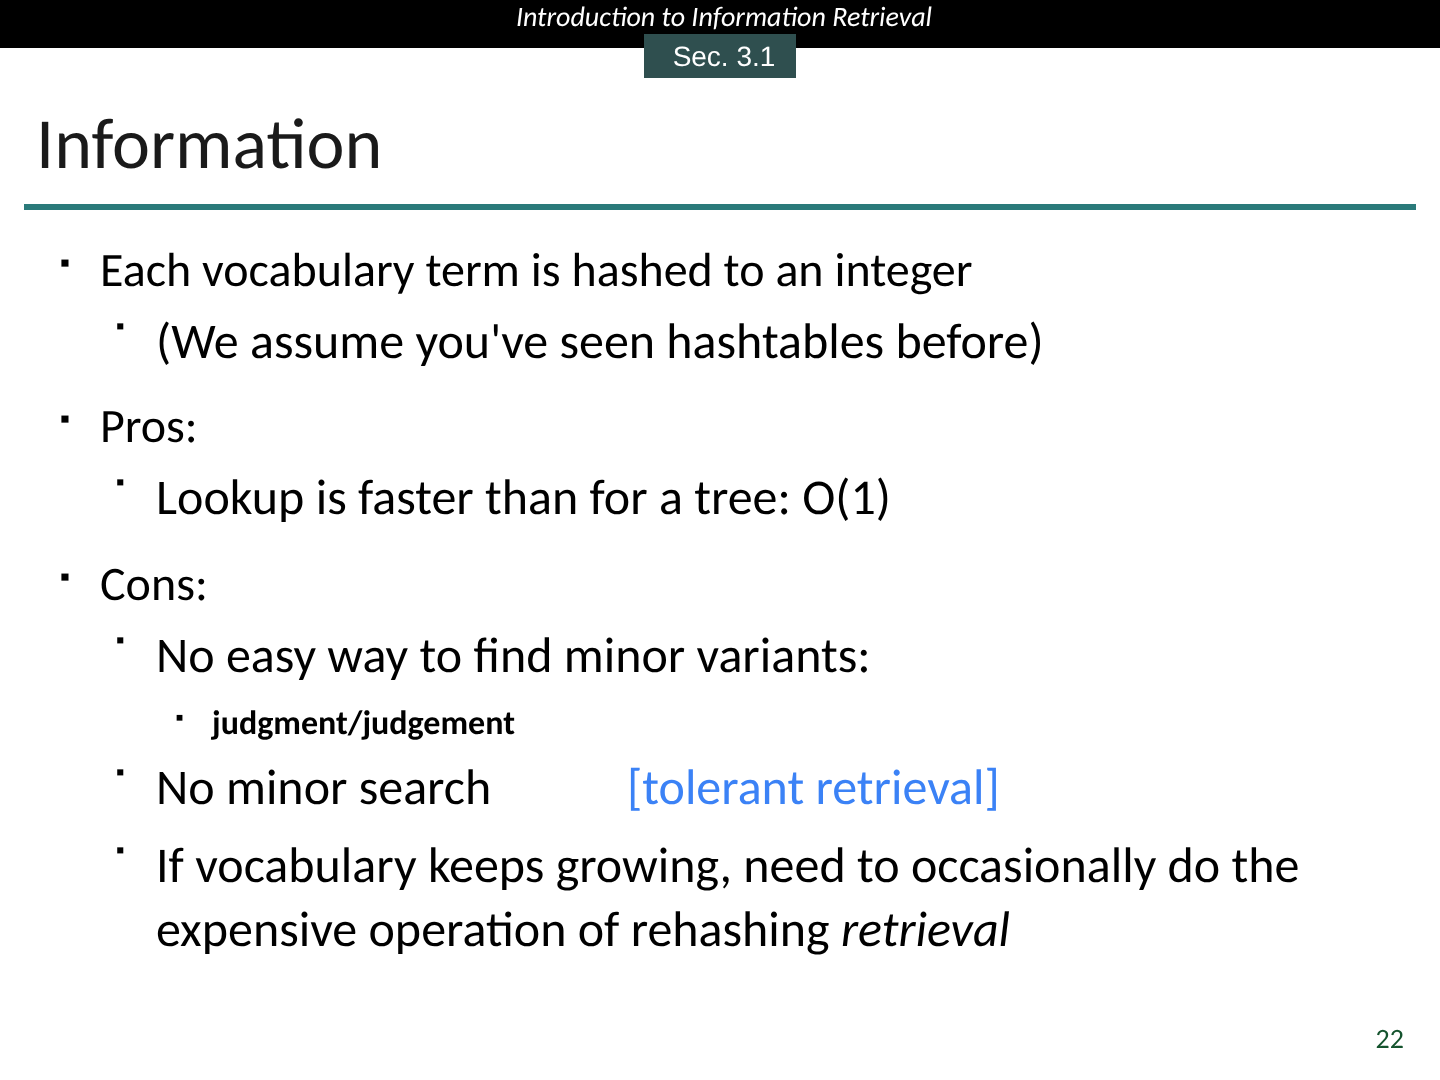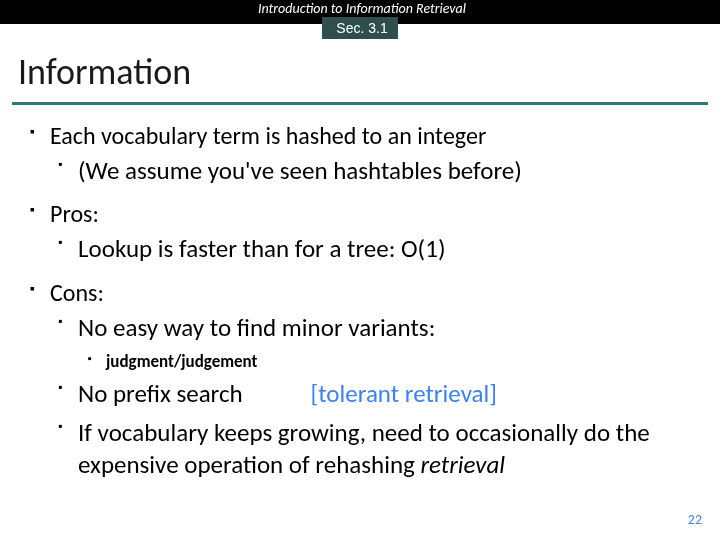--- a/index.html
+++ b/index.html
@@ -12,21 +12,21 @@
   .rule { height: 3px; background: #2a7a7a; margin: 0 12px 16px 12px; }
   .content { padding: 0 20px 0 20px; font-size: 22px; line-height: 1.25; }
   .l1 { margin: 13px 0 4px 0; padding-left: 30px; position: relative; font-size: 24px; }
   .l1::before { content: "\25AA"; position: absolute; left: 10px; top: 2px; font-size: 14px; color: #000; }
   .l2 { margin: 2px 0 8px 0; padding-left: 58px; position: relative; font-size: 25px; }
   .l2::before { content: "\25AA"; position: absolute; left: 38px; top: 2px; font-size: 12px; color: #000; }
   .l3 { margin: 0 0 6px 0; padding-left: 86px; position: relative; font-size: 17px; font-weight: bold; }
   .l3::before { content: "\25AA"; position: absolute; left: 68px; top: 2px; font-size: 10px; color: #000; }
   .bracket { color: #3b82f6; }
   .italic { font-style: italic; }
-  .pagenum { position: absolute; right: 18px; bottom: 12px; color: #3b82f6; font-size: 14px; margin-top: 12px; }
+  .pagenum { position: absolute; right: 18px; bottom: 12px; color: #14532d; font-size: 14px; margin-top: 12px; }
 </style>
 </head>
 <body>
 
 <div class="slide">
 
   <div class="topbar">
     <div class="topbar-left">Introduction to Information Retrieval</div>
     <div class="topbar-right">Sec. 3.1</div>
   </div>
@@ -40,21 +40,21 @@
     <div class="l2">(We assume you've seen hashtables before)</div>
 
     <div class="l1">Pros:</div>
     <div class="l2">Lookup is faster than for a tree: O(1)</div>
 
     <div class="l1">Cons:</div>
     <div class="l2">No easy way to find minor variants:</div>
     <div class="l3">judgment/judgement</div>
 
     <div class="l2">
-      <span>No prefix search</span>
+      <span>No minor search</span>
       <span>&nbsp;&nbsp;&nbsp;&nbsp;&nbsp;&nbsp;&nbsp;&nbsp;&nbsp;&nbsp;</span>
       <span class="bracket">[tolerant retrieval]</span>
     </div>
 
     <div class="l2">
       <span>If vocabulary keeps growing, need to occasionally do the expensive operation of rehashing </span><span class="italic">retrieval</span>
     </div>
 
   </div>
 

